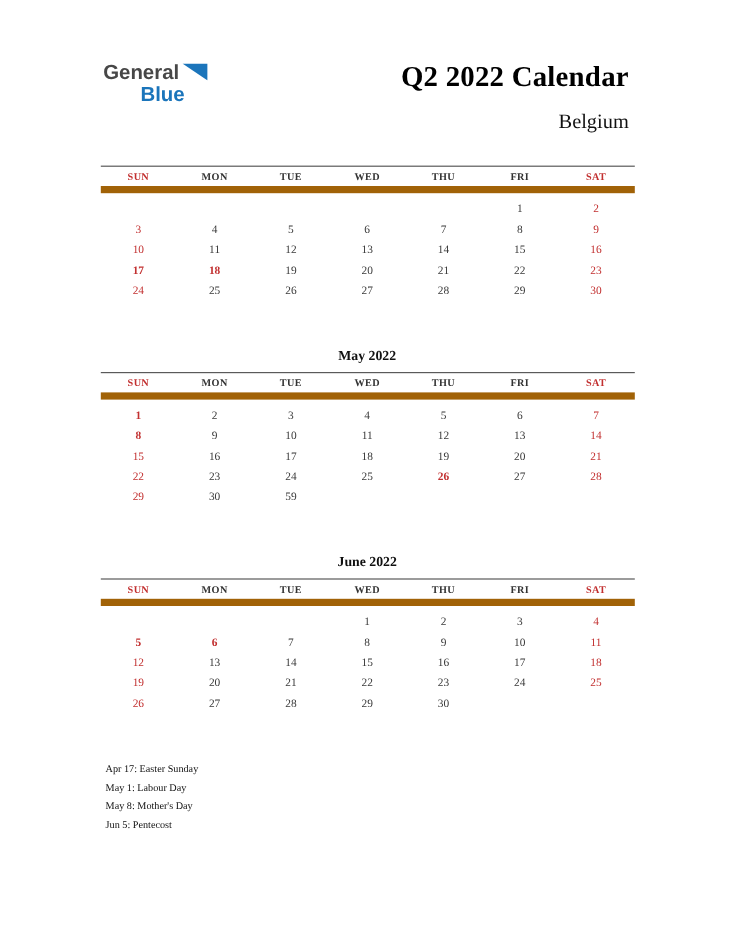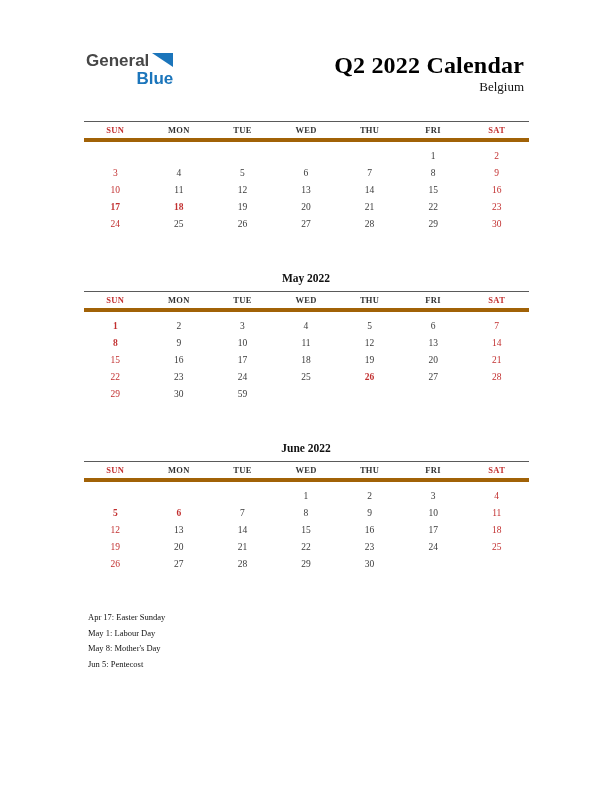--- a/index.html
+++ b/index.html
@@ -9,33 +9,33 @@
     -webkit-font-smoothing:antialiased;
   }
   .page { width:612px; height:792px; position:relative;border-radius:13px; }
 
   
   .header { display:flex; justify-content:space-between; align-items:flex-start;
             padding:52px 88px 0 86px; }
   .logo { font-family:"Liberation Sans", sans-serif; font-weight:bold; font-size:17px; line-height:1.05; }
   .logo-line1 { color:#474747; display:flex; align-items:flex-start; }
   .logo-tri { margin-left:3px; margin-top:1px; }
-  .logo-line2 { color:var(--blue,#1b75bb); margin-left:31px; margin-top:0px;text-align:right; }
+  .logo-line2 { color:var(--blue,#1b75bb); margin-left:31px; margin-top:0px; }
 
   .titles { text-align:right; }
   .title { font-size:24px; font-weight:bold; color:#000000; letter-spacing:0.2px; }
-  .subtitle { font-size:13px; color:#111111; margin-top:0;text-align:right; }
+  .subtitle { font-size:17px; color:#111111; margin-top:13px;text-align:right; }
 
   
   #months { margin-top:26px; }
   .month { width:445px; margin:0 auto 40px auto; }
   .month-title { text-align:center; font-weight:bold; font-size:11.5px; color:#101010; margin-bottom:7px; }
 
   .grid { display:grid; grid-template-columns:repeat(7,1fr); }
-  .head { border-top:1px solid #5a5a5a; border-bottom:4px solid #a16207; padding:3px 0; margin-bottom:5px; }
+  .head { border-top:1px solid #5a5a5a; border-bottom:6px solid #a16207; padding:3px 0; margin-bottom:5px; }
   .hcell { text-align:center; font-size:8.5px; font-weight:bold; color:#333333; letter-spacing:0.3px; }
   .hcell.red { color:var(--red,#c23030); }
 
   .dcell { text-align:center; font-size:9.5px; color:var(--text,#3a3a3a); padding:3.5px 0; }
   .dcell.red { color:var(--red,#c23030); }
   .dcell.bold { font-weight:bold; }
 
   
   #holidays { margin:0 0 0 88px; }
   .holiday-line { font-size:8.5px; color:#111111; margin-bottom:5.6px; }

